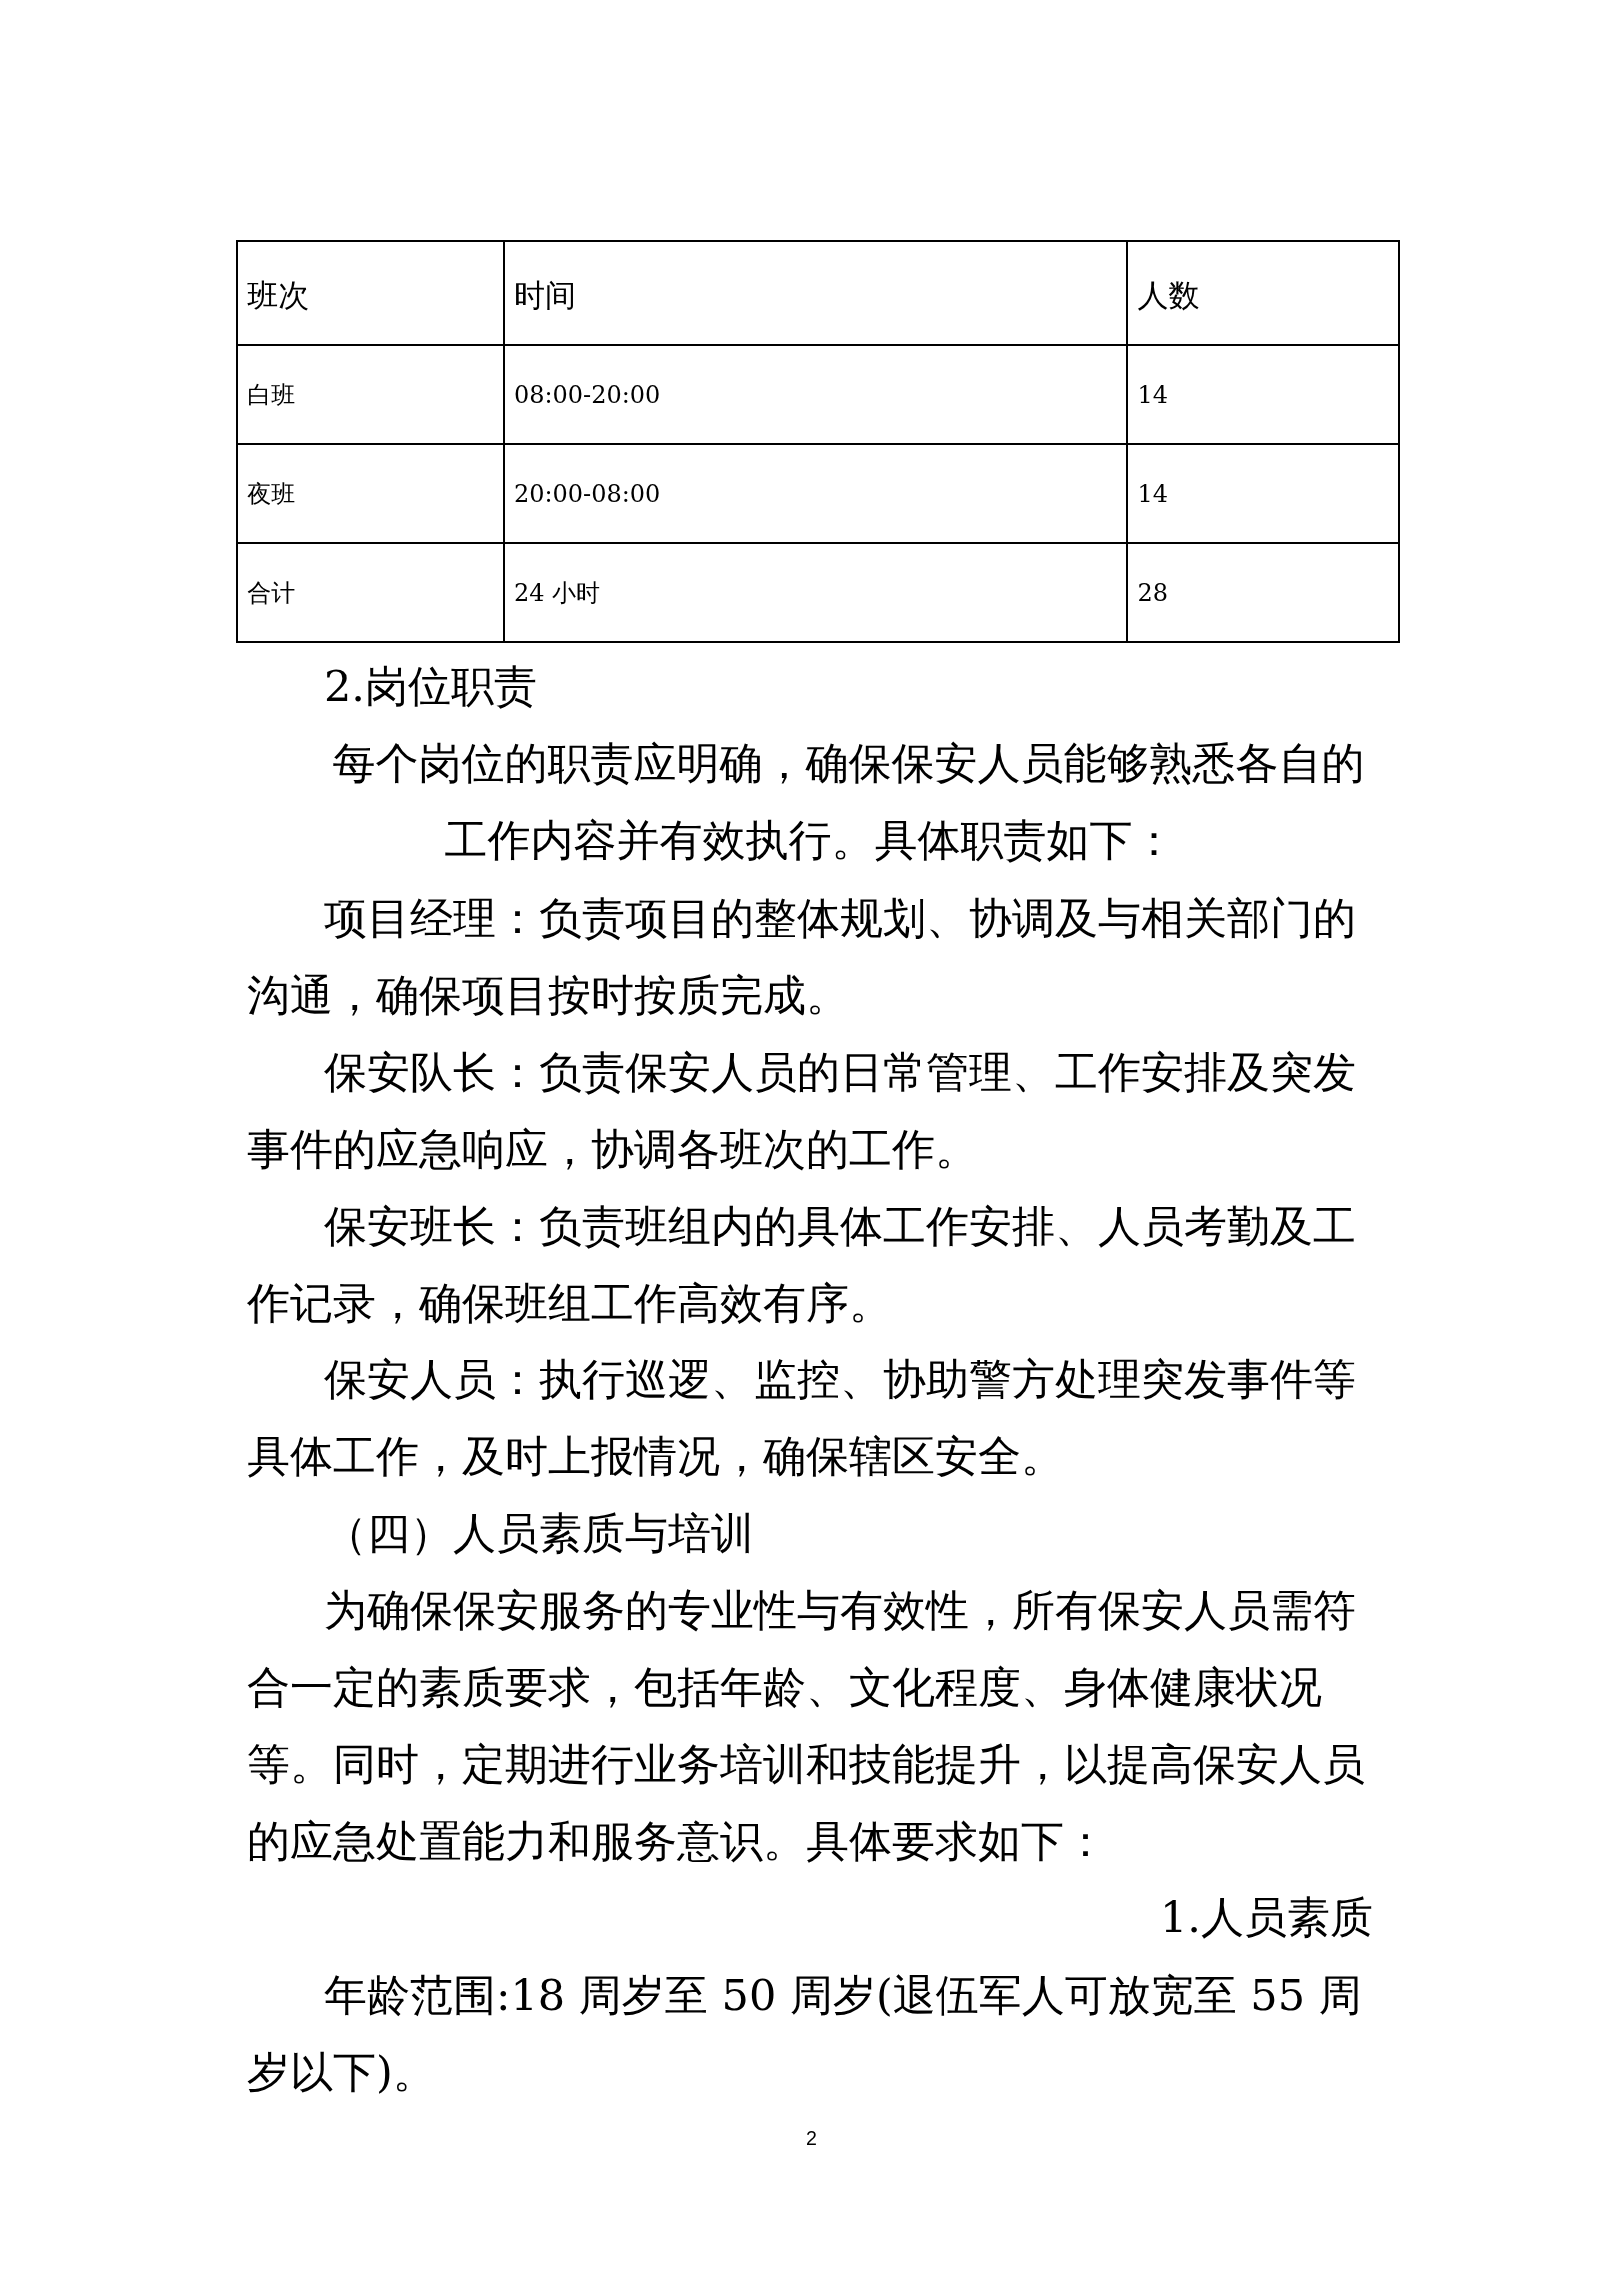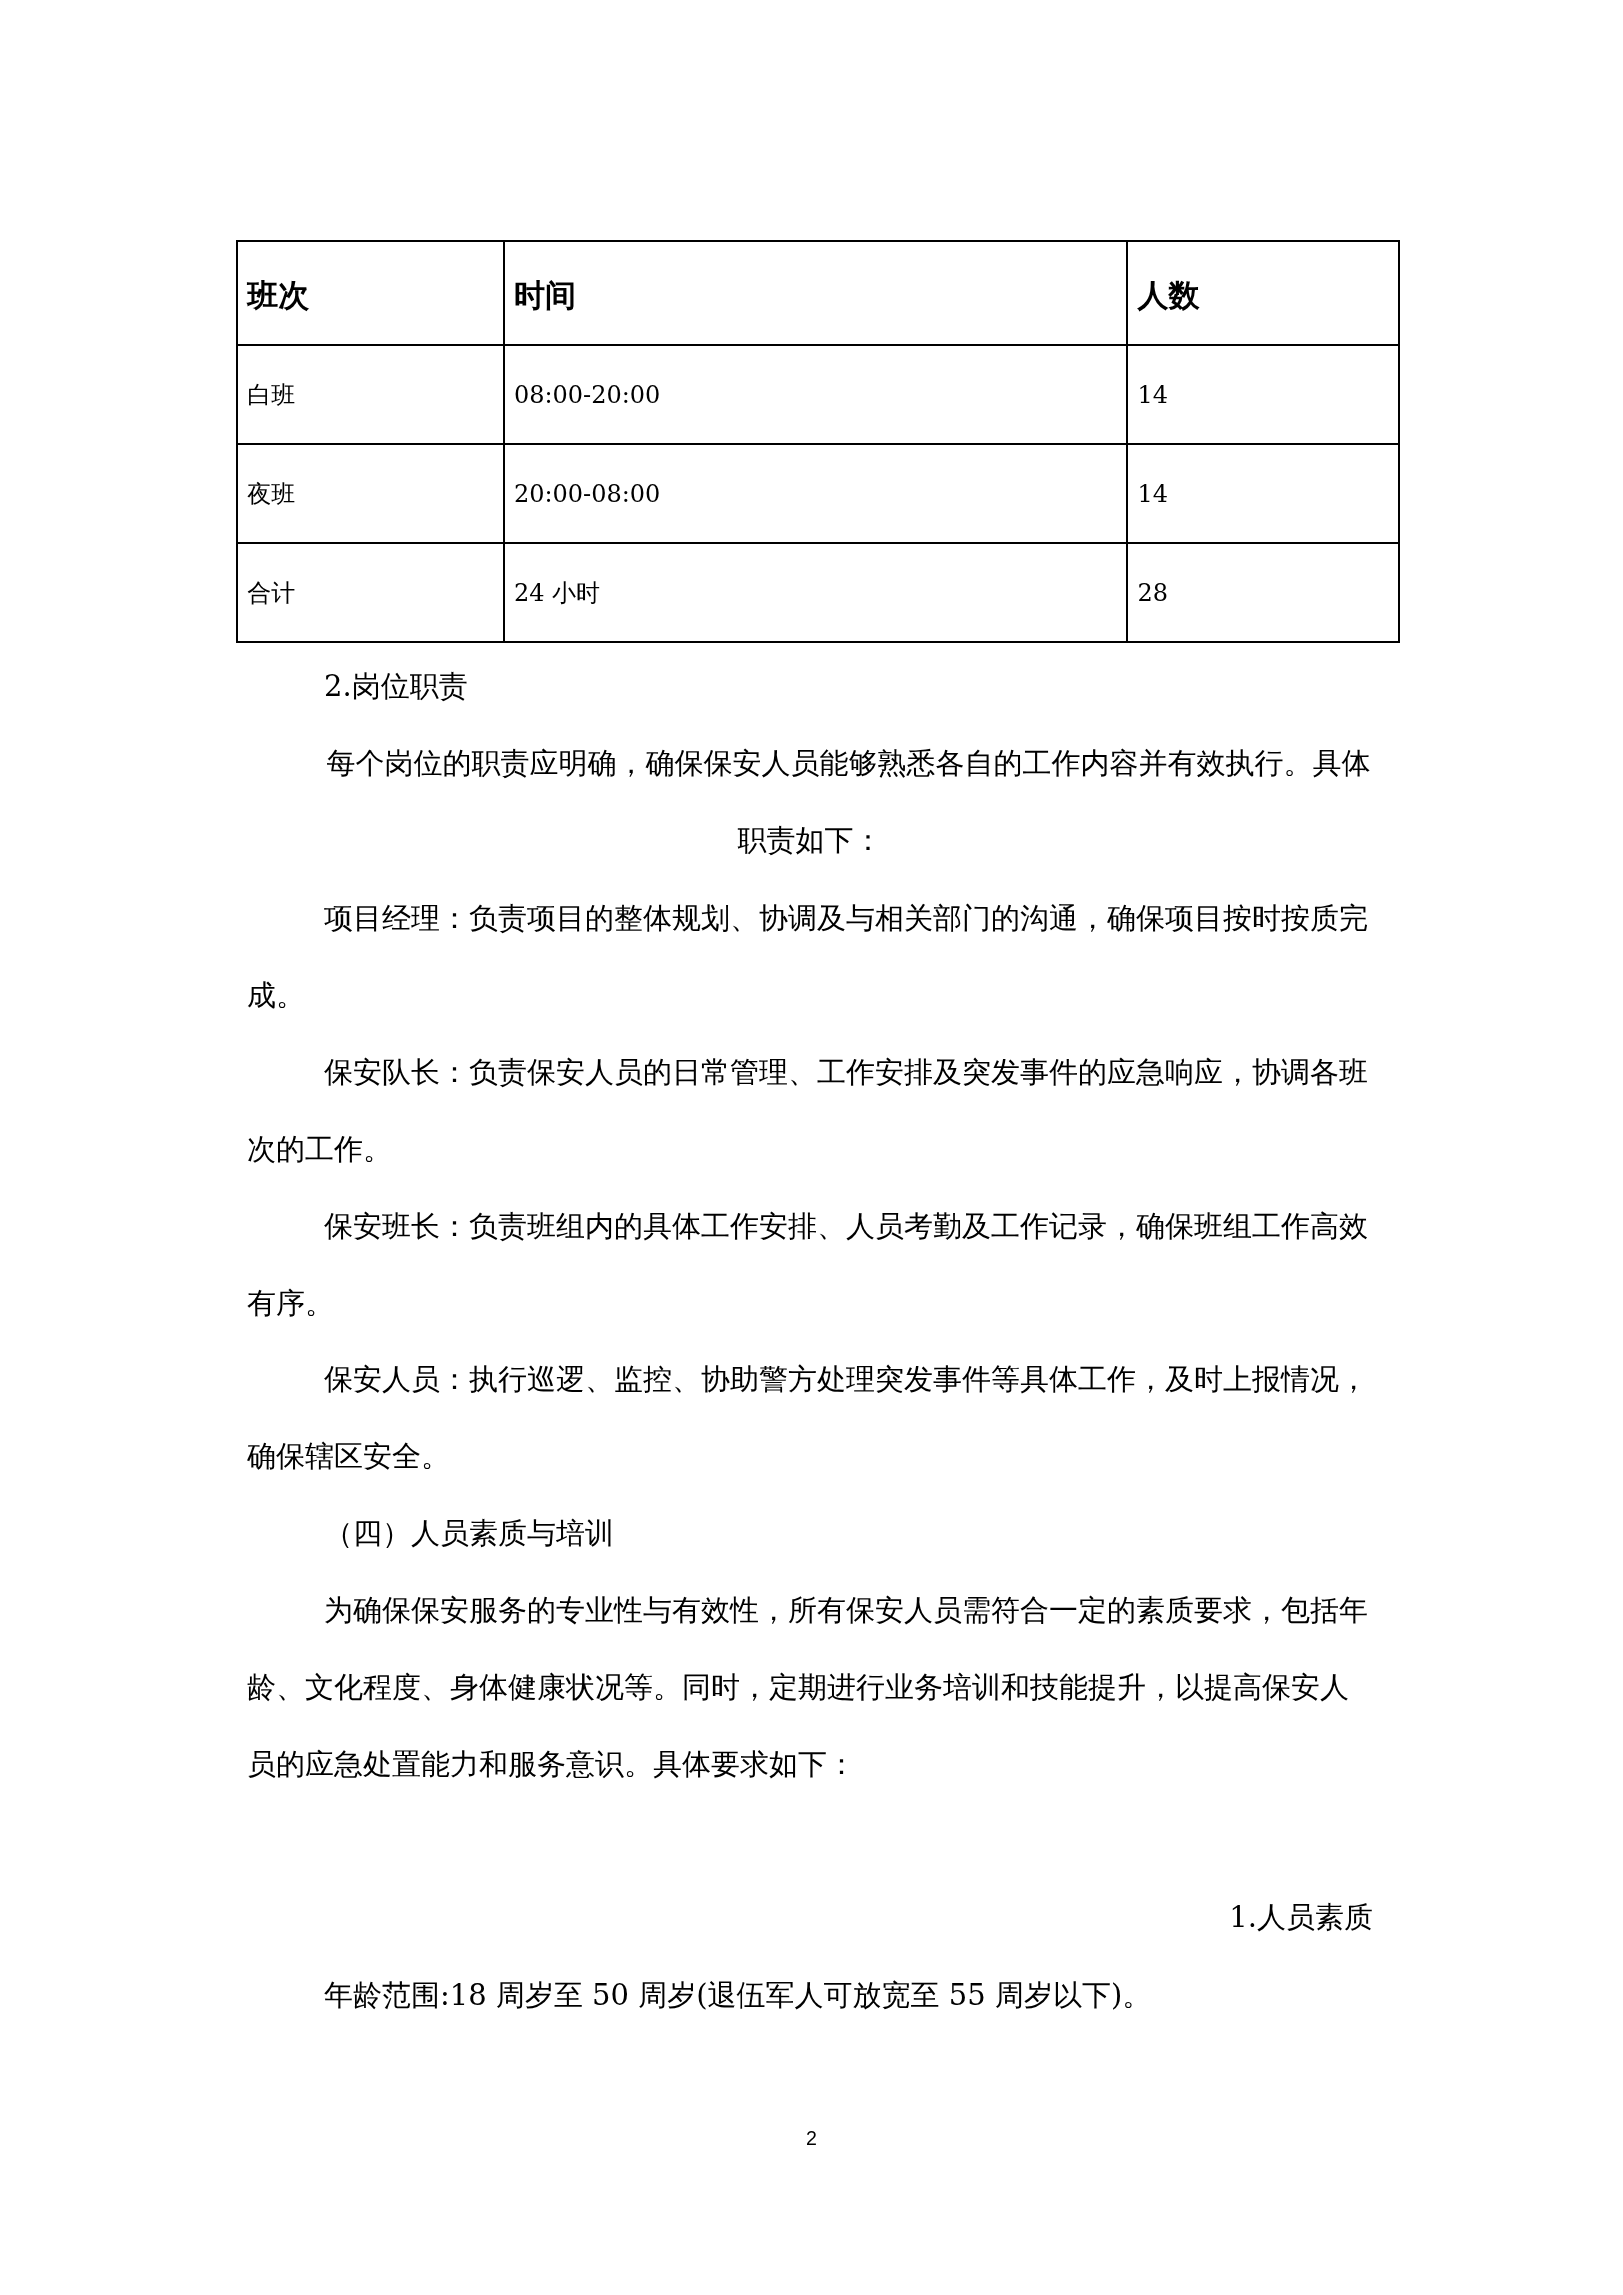--- a/index.html
+++ b/index.html
@@ -1,22 +1,22 @@
 <!DOCTYPE html>
 <html style="font-size:10.5px"><head>
 <meta charset="utf-8">
 <style>
   html, body { margin:0; padding:0; background:#ffffff; }
   body { width:1623px; height:2295px; position:relative; overflow:hidden;
          font-family:"DejaVu Serif","Liberation Serif",serif; color:#000; }
   .tbl { position:absolute; left:236px; top:240px; width:1164px; border-collapse:collapse; }
   .tbl td { border:2px solid #000; padding:0 0 0 9.2px; height:97px; font-size:24px; vertical-align:middle; }
-  .tbl tr.hdr td { font-weight:bold; font-size:31px; padding-top:5.2px; }
+  .tbl tr.hdr td { font-weight:normal; font-size:31px; padding-top:5.2px; }
   .c1 { width:257px; } .c2 { width:616px;border-radius:24px; } .c3 { width:262px; }
-  .para { position:absolute; left:247px; width:1126px; font-size:29px; line-height:77px; }
+  .para { position:absolute; left:247px; width:1126px; font-size:43px; line-height:77px; }
   .indent { text-indent:77px; }
   .pagenum { position:absolute; top:2127px; left:0; width:1623px; text-align:center; font-family:"Liberation Sans",sans-serif; font-size:19.6px; }
 </style>
 </head>
 <body>
 
 <table class="tbl">
   <tbody>
       <tr class="hdr">
     <td class="c1">班次</td>

